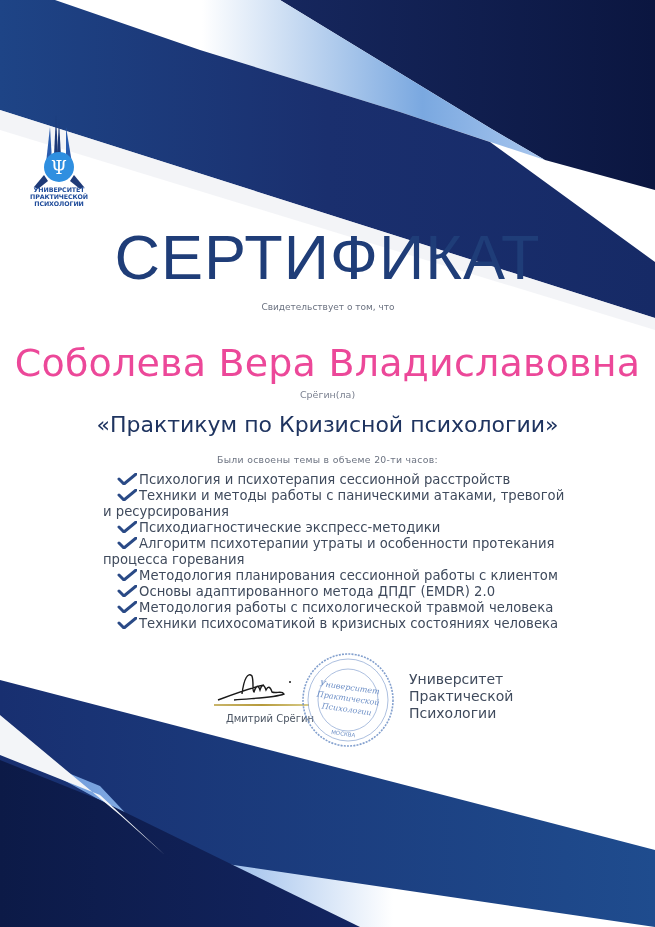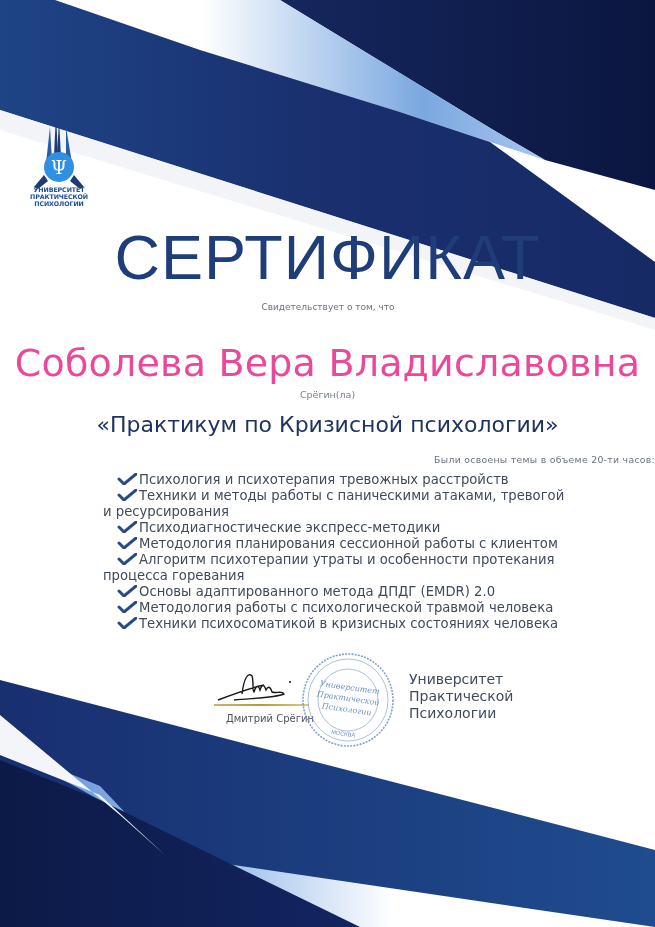--- a/index.html
+++ b/index.html
@@ -8,21 +8,21 @@
   .abs{position:absolute;z-index:2;}
   .logo{left:28px;top:115px;width:62px;height:100px;}
   .logo-text{left:22px;top:186px;width:74px;text-align:center;font-size:6.3px;font-weight:bold;line-height:7px;color:#1e4b9a;letter-spacing:-0.1px;}
   .title{left:0;top:222px;width:655px;text-align:center;font-family:"Liberation Sans",sans-serif;font-size:63px;letter-spacing:1px;color:#1f3d78;line-height:70px;}
   .divider{left:146px;top:300px;width:364px;height:14px;display:flex;align-items:center;flex-direction:column;}
   .divider .line{flex:1;height:2px;background:linear-gradient(90deg,#d4c98a,#b69a3b,#e0d493);}
   .divider .txt{font-size:9px;color:#6b7280;padding:0 4px;white-space:nowrap;}
   .name{left:0;top:343px;width:655px;text-align:center;font-size:38px;color:#ec4899;line-height:40px;letter-spacing:0.2px;}
   .passed{left:0;top:389px;width:655px;text-align:center;font-size:9.5px;color:#7b8190;}
   .course{left:0;top:410px;width:655px;text-align:center;font-size:22px;color:#1f3460;line-height:30px;}
-  .hours{left:0;top:454px;width:655px;text-align:right;font-size:9.3px;color:#6b7280;letter-spacing:0.3px;}
+  .hours{left:0;top:454px;width:655px;text-align:center;font-size:9.3px;color:#6b7280;letter-spacing:0.3px;}
   .topics{left:103px;top:472px;width:500px;font-size:13.2px;line-height:16px;color:#3f4a5c;}
   .topic{margin:0;}
   .topic .chk{display:inline-block;width:20px;height:12px;vertical-align:-1px;margin-right:2px;margin-left:14px;}
   .topic .wrap{margin-left:0;}
   .sig-area{left:214px;top:668px;width:82px;height:36px;}
   .sig-line{left:214px;top:704px;width:95px;height:2px;background:linear-gradient(90deg,#c9b56b,#b69a3b,#d8cc8a);}
   .sig-name{left:226px;top:713px;font-size:10px;color:#4b5563;}
   .stamp{left:300px;top:652px;width:96px;height:96px;}
   .univ{left:409px;top:671px;font-size:14px;line-height:17px;color:#3f4a5c;}
 </style>
@@ -109,43 +109,43 @@
 
 <div class="abs name">Соболева Вера Владиславовна</div>
 <div class="abs passed">Срёгин(ла)</div>
 <div class="abs course">«Практикум по Кризисной психологии»</div>
 <div class="abs hours">Были освоены темы в объеме 20-ти часов:</div>
 
 <div class="abs topics">
   <div class="topic">
     <svg class="chk" viewBox="0 0 20 12">
         <path d="M2 6 L7 11 L19 1" stroke="#2a4a86" stroke-width="3" fill="none" stroke-linecap="round" stroke-linejoin="round"></path>
-      </svg><span>Психология и психотерапия тревожных расстройств</span>
+      </svg><span>Психология и психотерапия сессионной расстройств</span>
   </div>
   <div class="topic">
     <svg class="chk" viewBox="0 0 20 12">
         <path d="M2 6 L7 11 L19 1" stroke="#2a4a86" stroke-width="3" fill="none" stroke-linecap="round" stroke-linejoin="round"></path>
       </svg><span>Техники и методы работы с паническими атаками, тревогой</span>
     <div class="wrap">и ресурсирования</div>
   </div>
   <div class="topic">
     <svg class="chk" viewBox="0 0 20 12">
         <path d="M2 6 L7 11 L19 1" stroke="#2a4a86" stroke-width="3" fill="none" stroke-linecap="round" stroke-linejoin="round"></path>
       </svg><span>Психодиагностические экспресс-методики</span>
   </div>
   <div class="topic">
     <svg class="chk" viewBox="0 0 20 12">
         <path d="M2 6 L7 11 L19 1" stroke="#2a4a86" stroke-width="3" fill="none" stroke-linecap="round" stroke-linejoin="round"></path>
-      </svg><span>Методология планирования сессионной работы с клиентом</span>
+      </svg><span>Алгоритм психотерапии утраты и особенности протекания</span>
+    <div class="wrap">процесса горевания</div>
   </div>
   <div class="topic">
     <svg class="chk" viewBox="0 0 20 12">
         <path d="M2 6 L7 11 L19 1" stroke="#2a4a86" stroke-width="3" fill="none" stroke-linecap="round" stroke-linejoin="round"></path>
-      </svg><span>Алгоритм психотерапии утраты и особенности протекания</span>
-    <div class="wrap">процесса горевания</div>
+      </svg><span>Методология планирования сессионной работы с клиентом</span>
   </div>
   <div class="topic">
     <svg class="chk" viewBox="0 0 20 12">
         <path d="M2 6 L7 11 L19 1" stroke="#2a4a86" stroke-width="3" fill="none" stroke-linecap="round" stroke-linejoin="round"></path>
       </svg><span>Основы адаптированного метода ДПДГ (EMDR) 2.0</span>
   </div>
   <div class="topic">
     <svg class="chk" viewBox="0 0 20 12">
         <path d="M2 6 L7 11 L19 1" stroke="#2a4a86" stroke-width="3" fill="none" stroke-linecap="round" stroke-linejoin="round"></path>
       </svg><span>Методология работы с психологической травмой человека</span>

